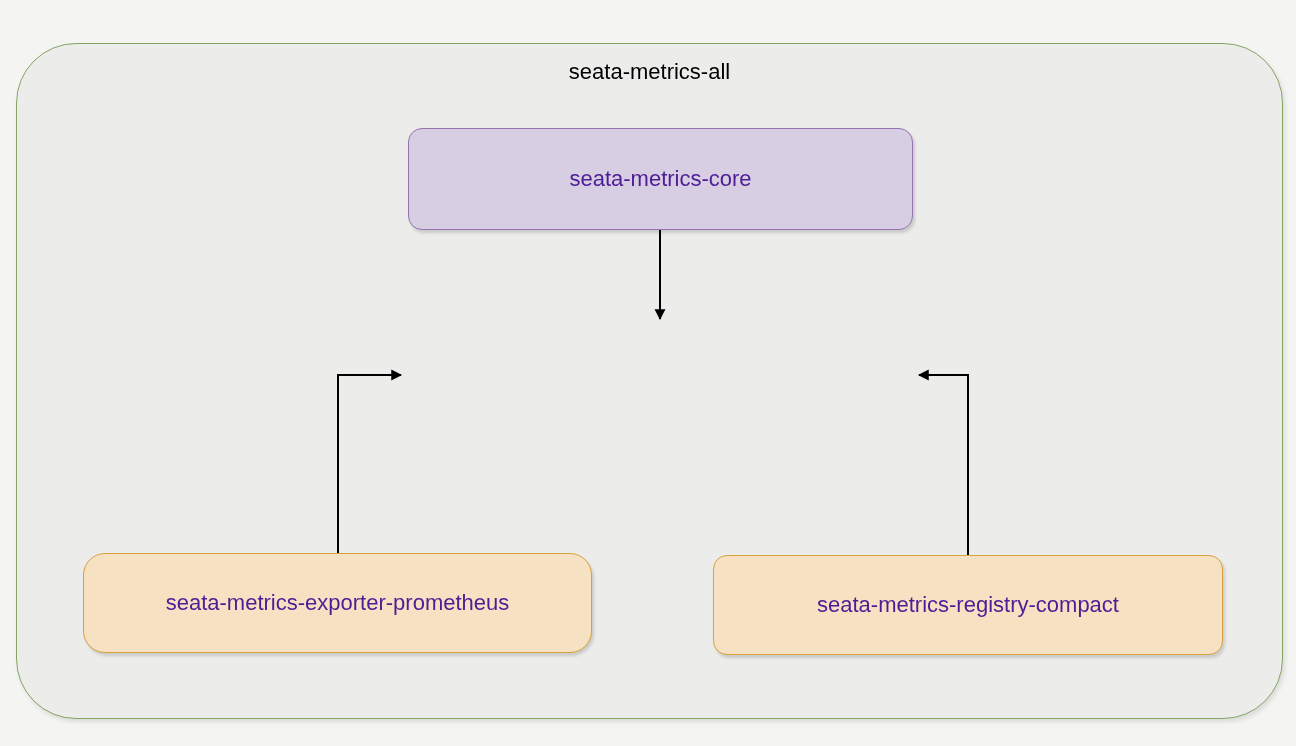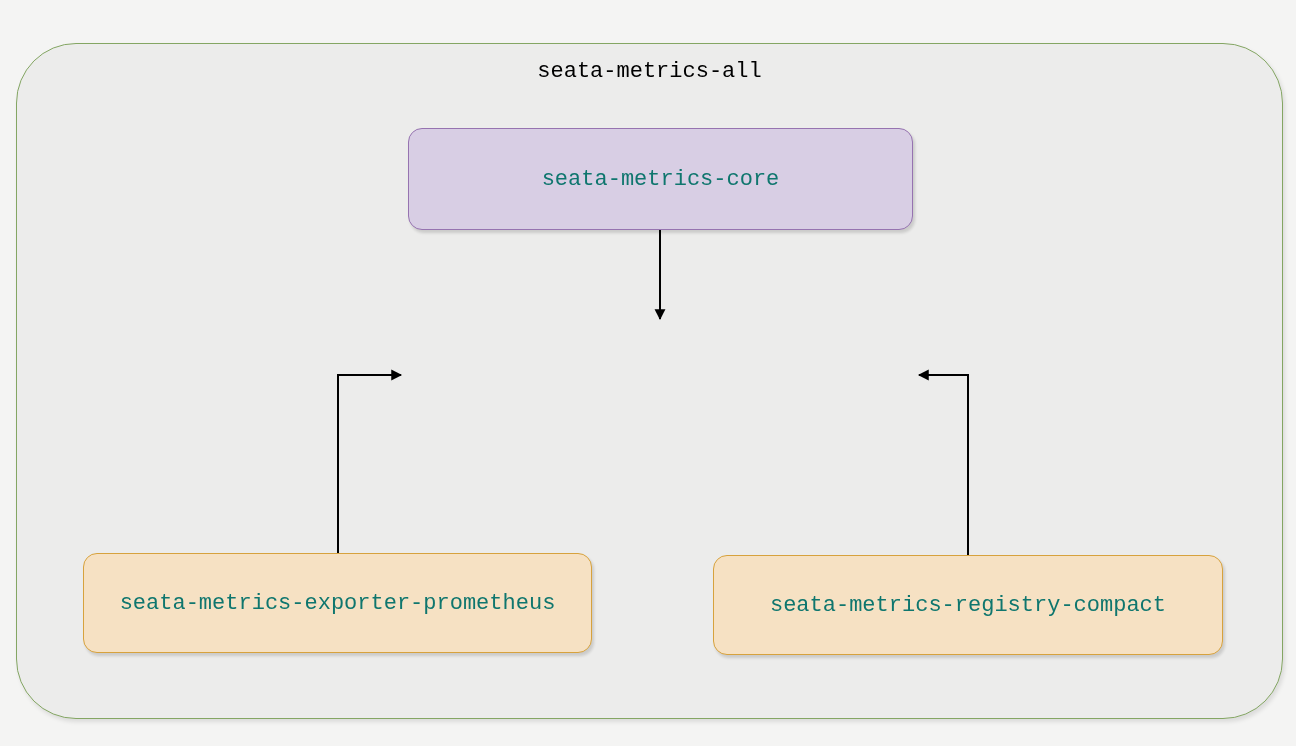--- a/index.html
+++ b/index.html
@@ -7,21 +7,20 @@
     padding: 0;
     background: #f4f4f3;
     font-family: "Liberation Sans", sans-serif;
   }
   .stage {
     position: relative;
     width: 1296px;
     height: 746px;
     background: #f4f4f3;
     overflow: hidden;
-    font-family: Liberation Mono, monospace;
   }
   .outer {
     position: absolute;
     left: 16px;
     top: 43px;
     width: 1267px;
     height: 676px;
     box-sizing: border-box;
     background: #ececeb;
     border: 1.5px solid #84a663;
@@ -39,21 +38,21 @@
   }
   .node {
     position: absolute;
     box-sizing: border-box;
     border-radius: 14px;
     border: 1.5px solid #999;
     display: flex;
     align-items: center;
     justify-content: center;
     font-size: 22px;
-    color: #0f766e;
+    color: #4c1d95;
     box-shadow: 2px 3px 3px rgba(0,0,0,0.14);
   }
   .node-core      { left: 408px; top: 128px; width: 505px; height: 102px; }
   .node-api       { left: 405px; top: 323px; width: 510px; height: 102px; }
   .node-exporter  { left:  83px; top: 553px; width: 509px; height: 100px; }
   .node-registry  { left: 713px; top: 555px; width: 510px; height: 100px; }
   .edges {
     position: absolute;
     left: 0;
     top: 0;
@@ -85,21 +84,21 @@
     <path class="edge" d="M660,229 L660,319" marker-end="url(#arrow)"></path>
     <path class="edge" d="M338,553 L338,375 L401,375" marker-end="url(#arrow)"></path>
     <path class="edge" d="M968,555 L968,375 L919,375" marker-end="url(#arrow)"></path>
   </svg>
 
   <div class="node node-core" style="background: rgb(216, 206, 228); border-color: rgb(150, 115, 176);">
     <span>seata-metrics-core</span>
   </div>
 
 
-  <div class="node node-exporter" style="background: rgb(246, 225, 195); border-color: rgb(215, 162, 61);">
+  <div class="node node-exporter" style="background: rgb(246, 225, 195); border-color: rgb(215, 162, 61); border-radius: 22px;">
     <span>seata-metrics-exporter-prometheus</span>
   </div>
 
   <div class="node node-registry" style="background: rgb(246, 225, 195); border-color: rgb(215, 162, 61);">
     <span>seata-metrics-registry-compact</span>
   </div>
 
 </div>
 
 </body></html>

